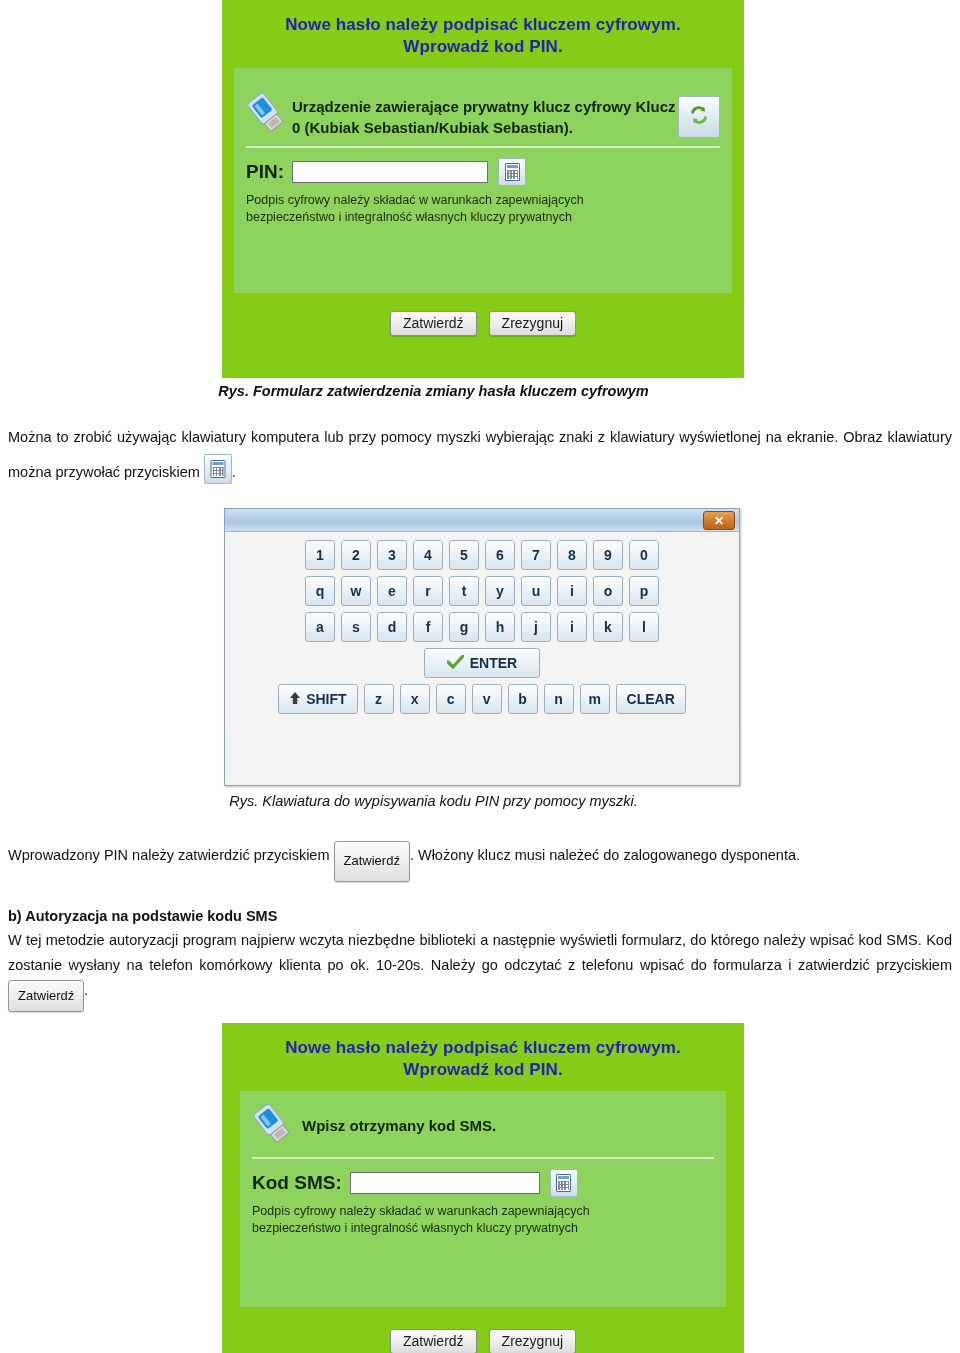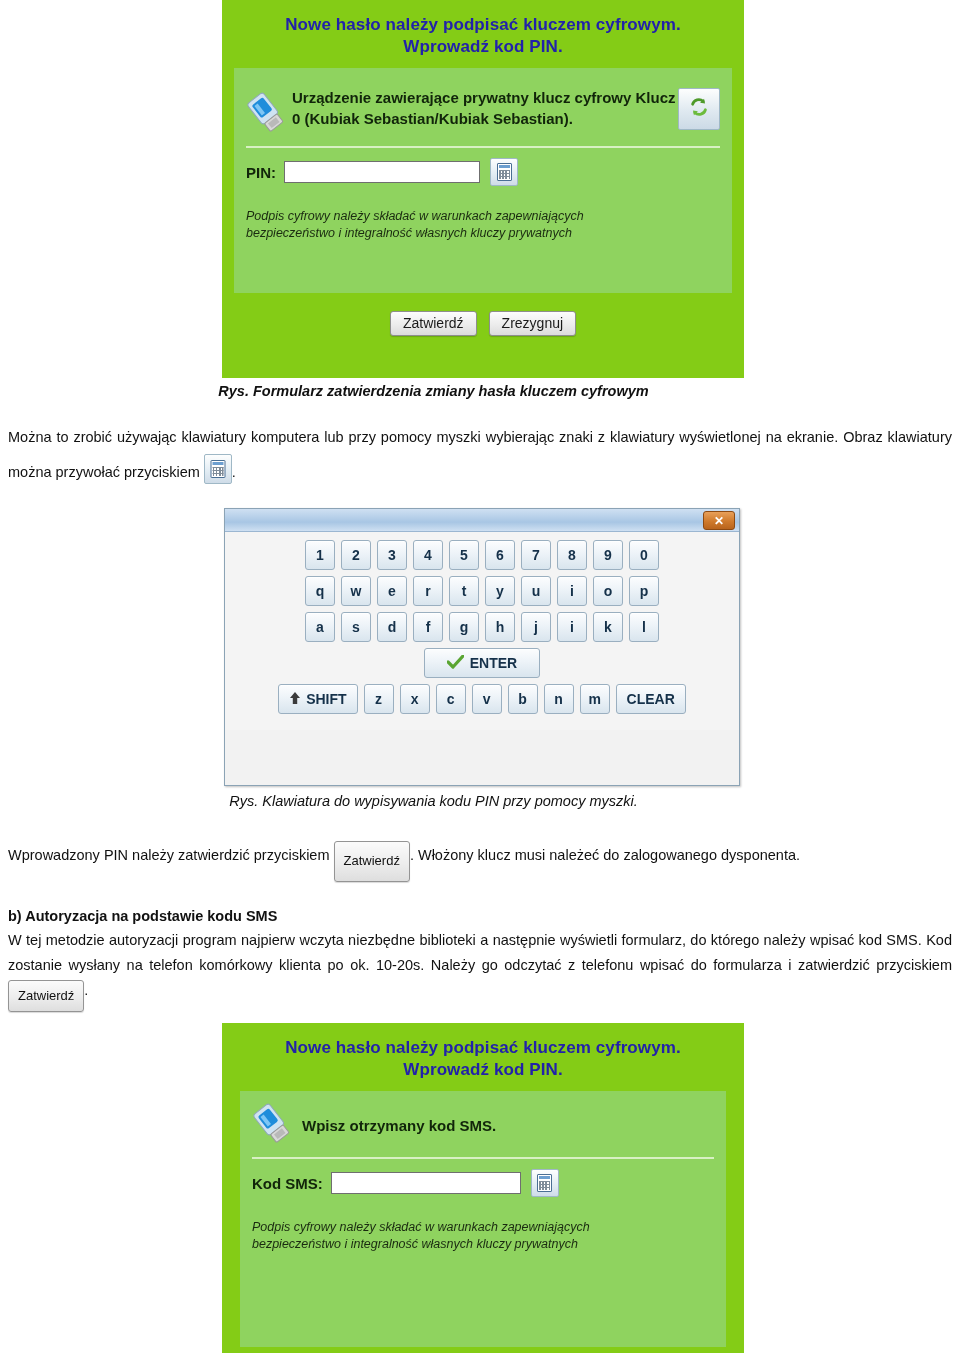--- a/index.html
+++ b/index.html
@@ -31,21 +31,21 @@
 
   .green-box{
     background:#8fd35f;
     margin:10px 12px 0 12px;
     padding:10px 12px 14px 12px;
     box-sizing:border-box;
     position:relative;
   }
   .green-row{
     display:flex;
-    align-items:center;
+    align-items:flex-end;
   }
   .usb-icon{
     width:42px;height:48px;
     flex:0 0 42px;
     position:relative;
     margin-top:12px;
   }
   .dev-text{
     font-size:15px;
     font-weight:bold;
@@ -63,43 +63,42 @@
     display:flex;align-items:center;justify-content:center;
     margin-top:2px;
     cursor:pointer;
   }
   .hr-light{
     border:0;border-top:2px solid #d8f0c4;
     margin:8px 0 10px 0;
   }
   .pin-row{display:flex;align-items:center;}
   .pin-label{
-    font-size:15px;font-weight:bold;color:#11250a;
+    font-size:19px;font-weight:bold;color:#11250a;
     margin-right:8px;
   }
   .pin-input{
     height:22px;
     background:#fff;
     border:1px solid #6f6f6f;
     box-sizing:border-box;
   }
   .kbd-btn{
     width:26px;height:26px;
     margin-left:10px;
     border:1px solid #9fb8c6;
     background:linear-gradient(#fdfefe,#e3edf4 55%,#cfdce8);
     display:flex;align-items:center;justify-content:center;
     border-radius:2px;cursor:pointer;
   }
   .green-note{
     font-size:12.5px;
-    font-style:italic;
     line-height:17px;
     color:#1a2b10;
-    margin-top:22px;
+    margin-top:6px;
   }
   .btn-row{
     display:flex;justify-content:center;gap:12px;
     margin-top:18px;
   }
   .gbtn{
     font-size:14px;
     padding:3px 12px 4px 12px;
     background:linear-gradient(#fdfdfd,#ececec 55%,#dcdcdc);
     border:1px solid #8e8e8e;
@@ -371,21 +370,21 @@
   <span class="inline-zat">Zatwierdź</span><span>.</span>
 </div>
 
 <div class="panel" style="left:222px;top:1023px;width:522px;height:330px;">
 
   <div class="panel-title">
     <span>Nowe hasło należy podpisać kluczem cyfrowym.</span>
     <span>Wprowadź kod PIN.</span>
   </div>
 
-  <div class="green-box" style="height:256px;margin-left:18px;margin-right:18px;">
+  <div class="green-box" style="height:216px;margin-left:18px;margin-right:18px;">
     <div class="green-row" style="align-items:center;">
       <div class="usb-icon" style="margin-top:0;">
         <svg width="42" height="48" viewBox="0 0 42 48">
           <g transform="rotate(-38 21 24)">
             <rect x="11" y="4" width="20" height="26" rx="3" fill="#cfe3f2" stroke="#8fa8bb" stroke-width="1"></rect>
             <rect x="14" y="8" width="14" height="16" rx="2" fill="#1f8ddb"></rect>
             <rect x="16" y="10" width="4" height="12" fill="#7ec6f5"></rect>
             <rect x="13" y="30" width="16" height="10" rx="1.5" fill="#d8d8d8" stroke="#9a9a9a" stroke-width="1"></rect>
             <rect x="16" y="32" width="10" height="6" fill="#b9b9b9"></rect>
           </g>

